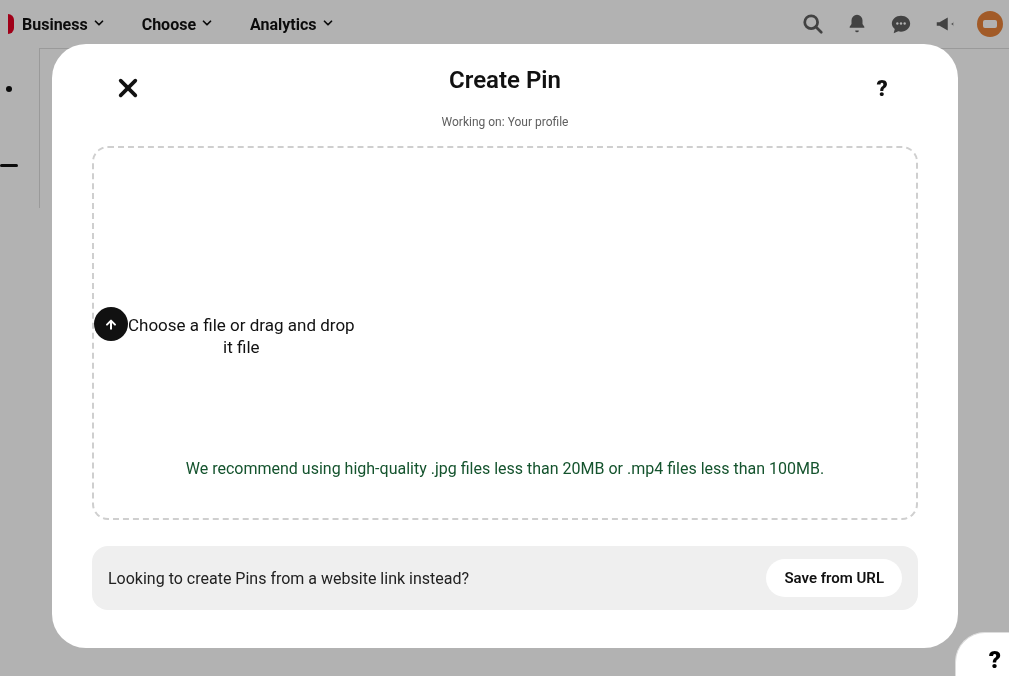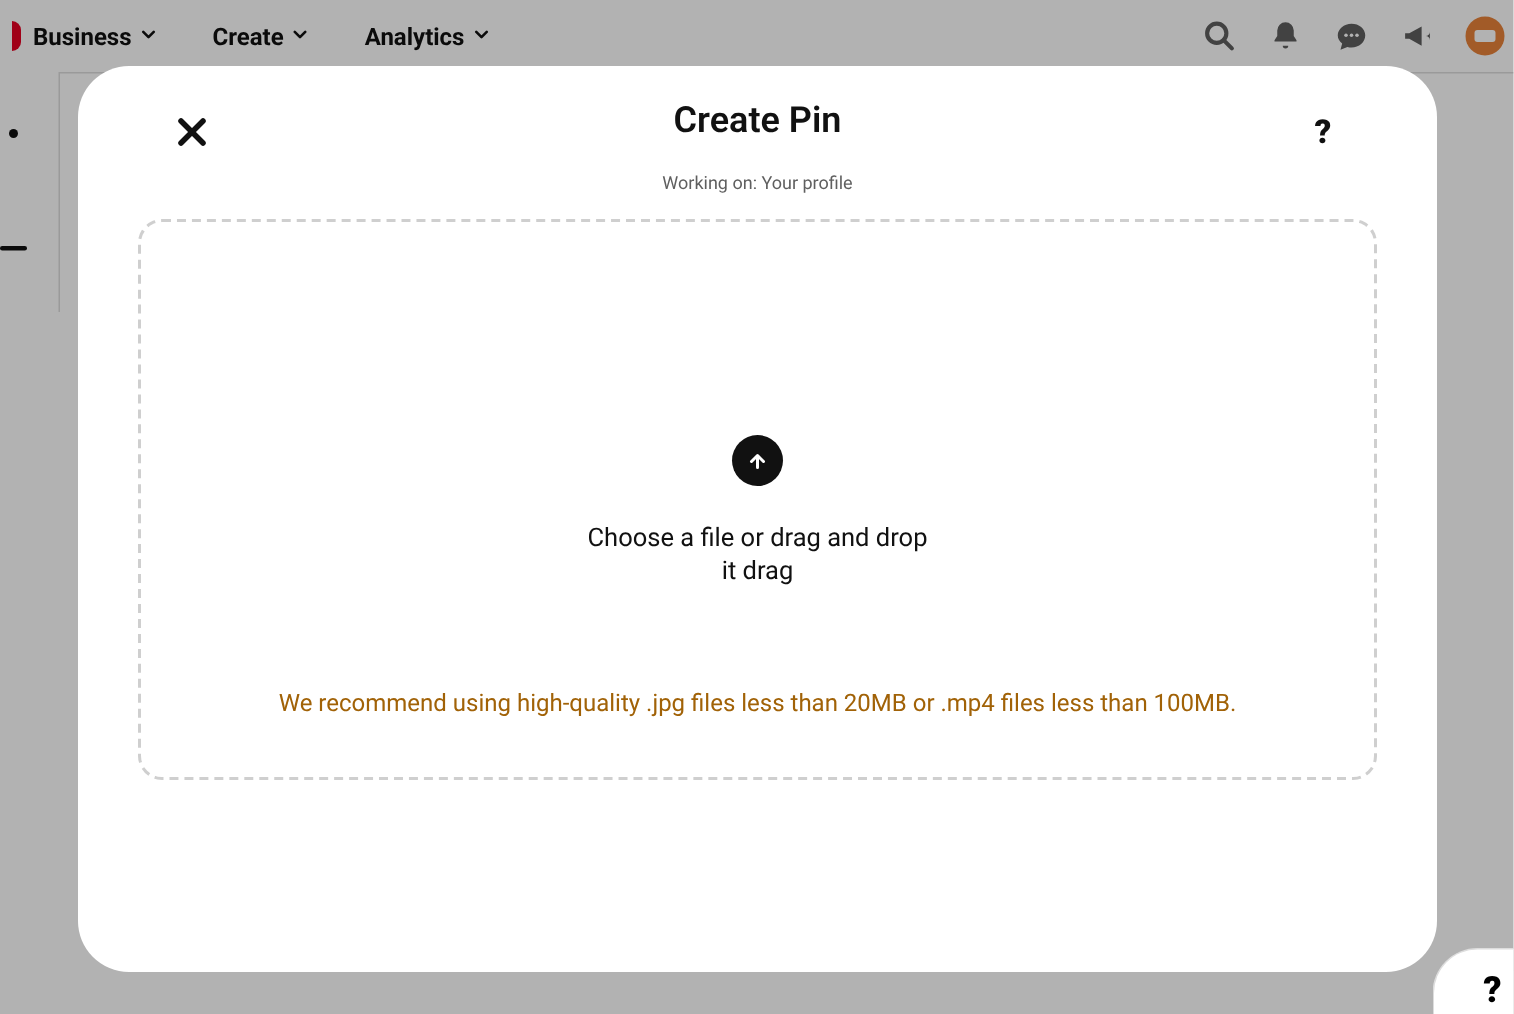--- a/index.html
+++ b/index.html
@@ -29,24 +29,24 @@
     
     .modal { position: absolute; top: 44px; left: 52px; width: 906px; height: 604px; background: #fff; border-radius: 34px; padding: 0 40px; }
     .modal-head { position: relative; height: 64px; display: flex; flex-direction: column; align-items: center; justify-content: flex-start; padding-top: 22px; }
     .modal-close { position: absolute; left: 22px; top: 30px; width: 28px; height: 28px; display: flex; align-items: center; justify-content: center; cursor: pointer; }
     .modal-help  { position: absolute; right: 22px; top: 30px; width: 28px; height: 28px; display: flex; align-items: center; justify-content: center; cursor: pointer; font-weight: 900; font-size: 22px; color: #111; }
     .modal-title { font-size: 24px; font-weight: 600; color: #111; line-height: 1.2; }
     .modal-sub   { font-size: 12px; color: #5f5f5f; margin-top: 20px; }
 
     
     .dropzone { margin-top: 38px; height: 374px; border: 2px dashed #cfcfcf; border-radius: 16px; position: relative; text-align: center; cursor: pointer; }
-    .drop-center { position: absolute; top: 142px; left: 0; right: 0; display: flex; flex-direction: column; align-items: center; }
+    .drop-center { position: absolute; top: 142px; left: 0; right: 0; display: flex; flex-direction: row; align-items: center; }
     .up-circle { width: 34px; height: 34px; border-radius: 50%; background: #111; display: flex; align-items: center; justify-content: center; }
     .drop-msg { margin-top: 24px; font-size: 17px; color: #111; line-height: 1.3; }
-    .drop-rec { position: absolute; bottom: 40px; left: 0; right: 0; font-size: 16px; color: #a16207; }
+    .drop-rec { position: absolute; bottom: 40px; left: 0; right: 0; font-size: 16px; color: #14532d; }
 
     
     .urlbar { margin-top: 26px; height: 64px; background: #efefef; border-radius: 16px; display: flex; align-items: center; justify-content: space-between; padding: 0 16px; }
     .urlbar-text { font-size: 16px; color: #222; }
     .urlbtn { background: #fff; border: none; border-radius: 22px; height: 38px; padding: 0 18px; font-size: 15px; font-weight: 600; color: #111; cursor: pointer; }
 
     
     .page-help { position: absolute; right: 0; bottom: 0; width: 54px; height: 44px; background: #fff; border-top-left-radius: 30px; border: 1px solid #ddd; border-right: none; border-bottom: none; display: flex; align-items: flex-end; justify-content: flex-end; padding: 0 8px 2px 0; font-size: 24px; font-weight: 900; cursor: pointer; }
   </style>
 </head>
@@ -59,21 +59,21 @@
       <div class="logo-fragment"></div>
       <div class="nav-item">
         <span>Business</span>
         <span class="chev">
           <svg width="14" height="14" viewBox="0 0 24 24">
               <path d="M6 9l6 6 6-6" fill="none" stroke="#111" stroke-width="3" stroke-linecap="round" stroke-linejoin="round"></path>
             </svg>
         </span>
       </div>
       <div class="nav-item">
-        <span>Create</span>
+        <span>Choose</span>
         <span class="chev">
           <svg width="14" height="14" viewBox="0 0 24 24">
               <path d="M6 9l6 6 6-6" fill="none" stroke="#111" stroke-width="3" stroke-linecap="round" stroke-linejoin="round"></path>
             </svg>
         </span>
       </div>
       <div class="nav-item">
         <span>Analytics</span>
         <span class="chev">
           <svg width="14" height="14" viewBox="0 0 24 24">
@@ -139,23 +139,27 @@
 
   <div class="dropzone">
     <div class="drop-center">
       <div class="up-circle">
         <svg width="16" height="16" viewBox="0 0 24 24">
             <path d="M12 19V7M6 13l6-6 6 6" fill="none" stroke="#fff" stroke-width="3" stroke-linecap="round" stroke-linejoin="round"></path>
           </svg>
       </div>
       <div class="drop-msg">
         <span>Choose a file or drag and drop</span><br>
-        <span>it drag</span>
+        <span>it file</span>
       </div>
     </div>
     <div class="drop-rec">We recommend using high-quality .jpg files less than 20MB or .mp4 files less than 100MB.</div>
   </div>
 
+  <div class="urlbar">
+    <div class="urlbar-text">Looking to create Pins from a website link instead?</div>
+    <button class="urlbtn">Save from URL</button>
+  </div>
 </div>
 
 <div class="page-help">
   <span>?</span>
 </div>
 
 </body></html>

